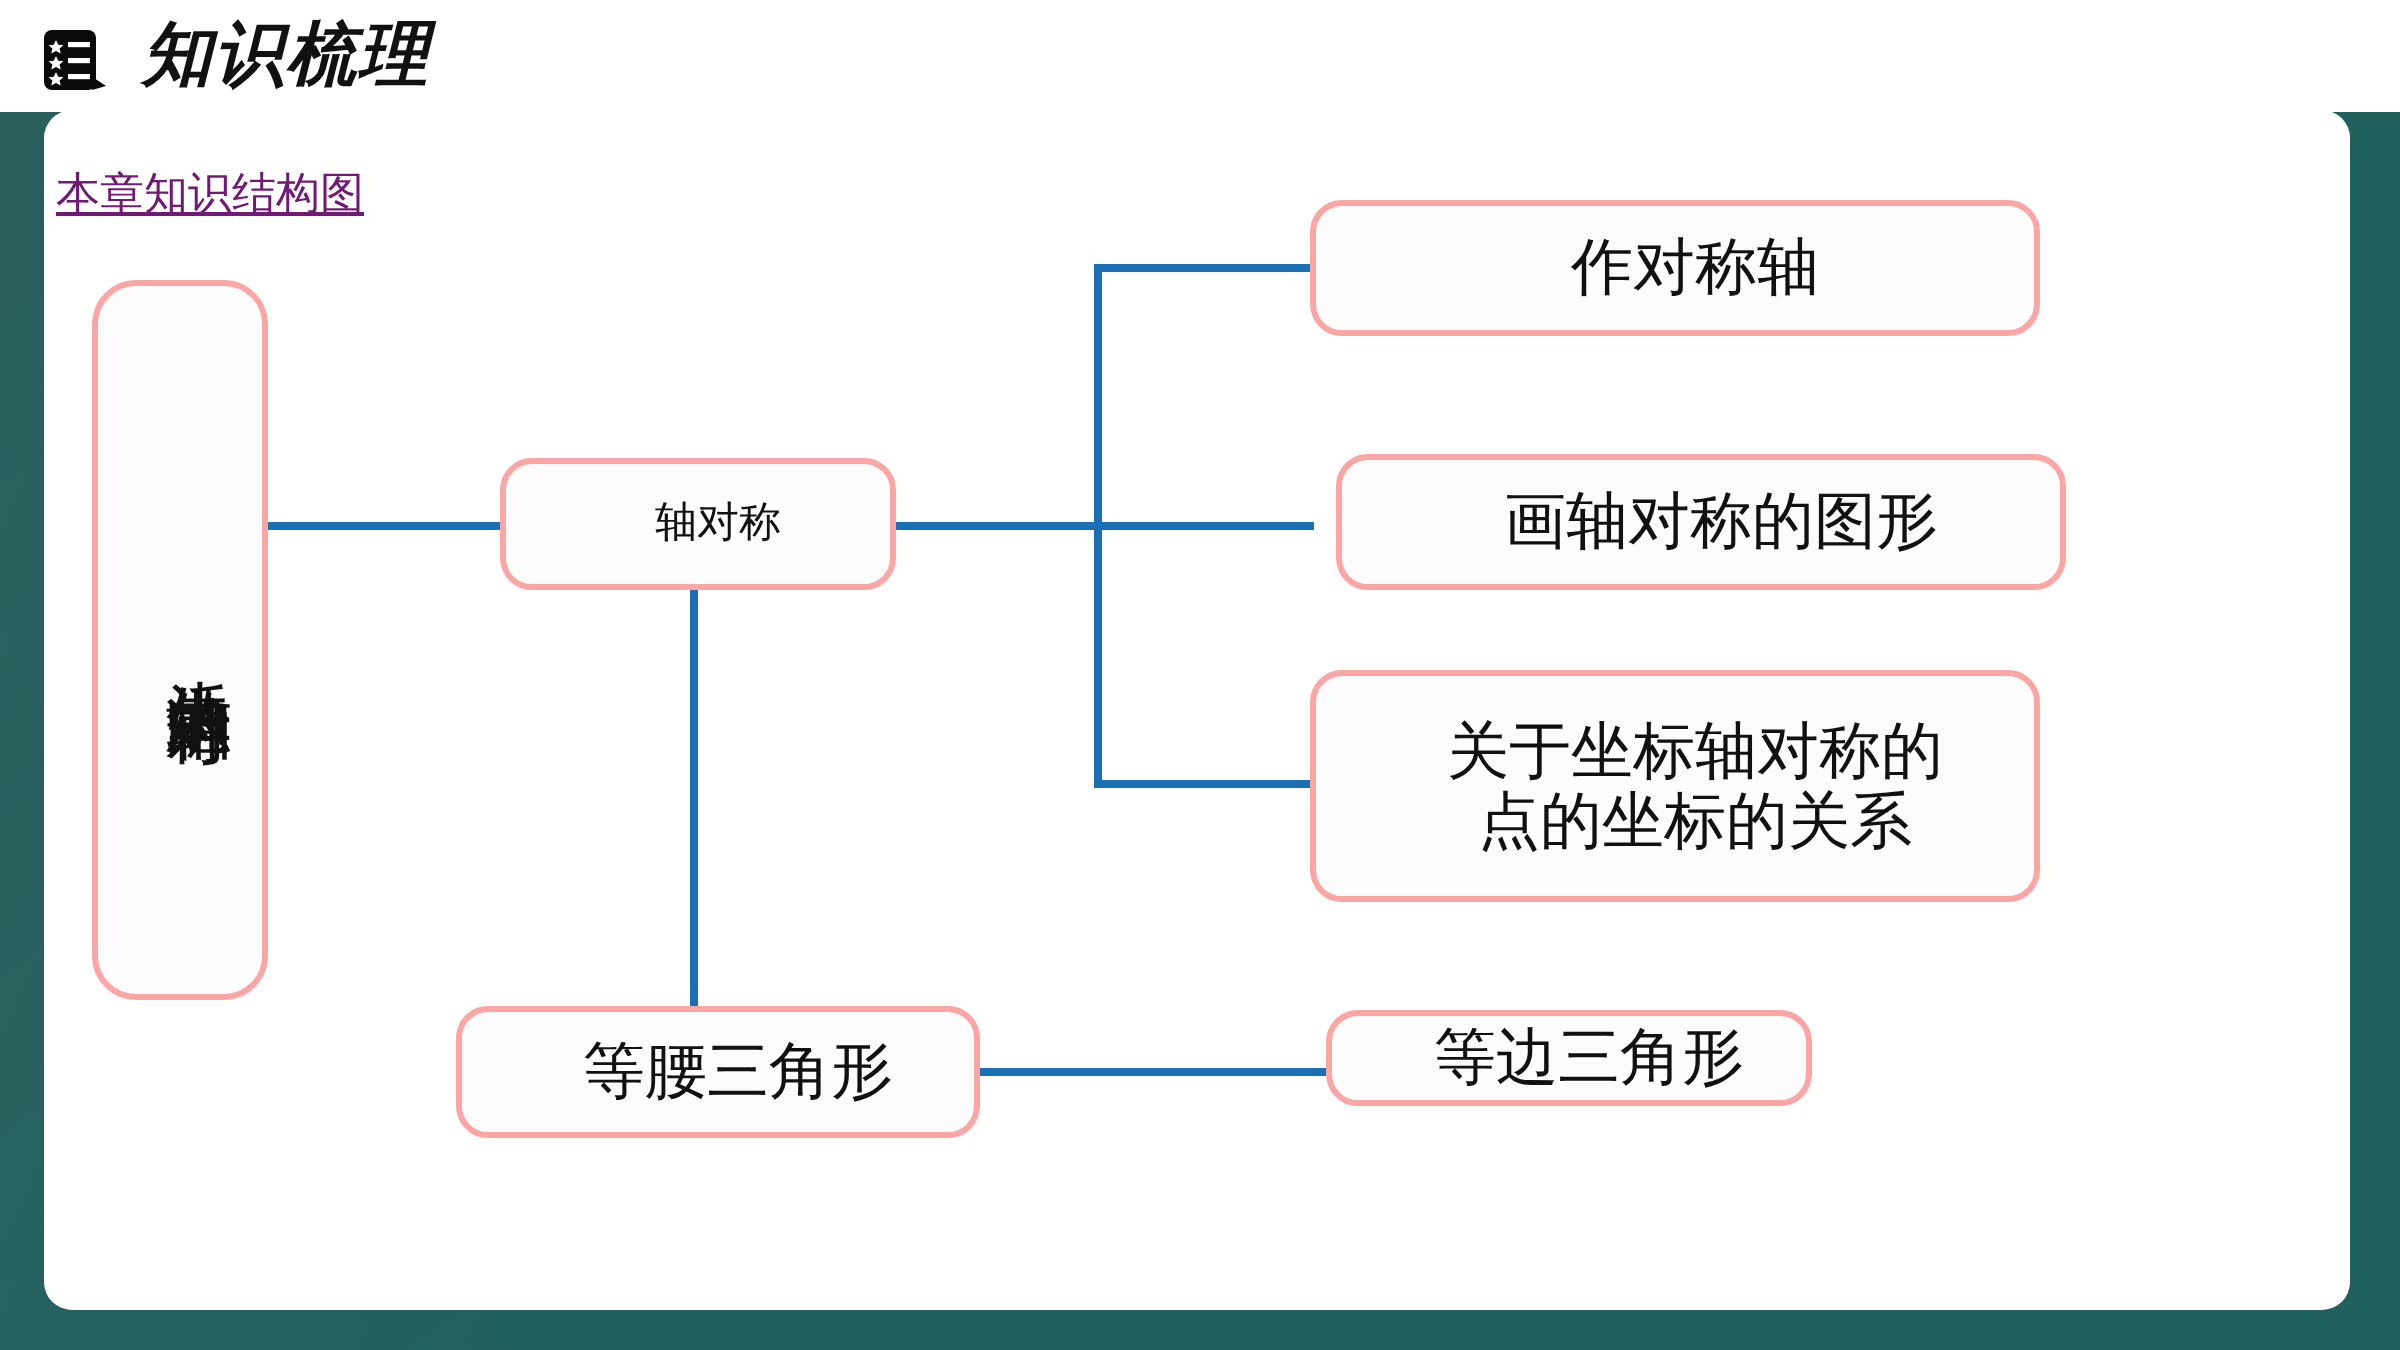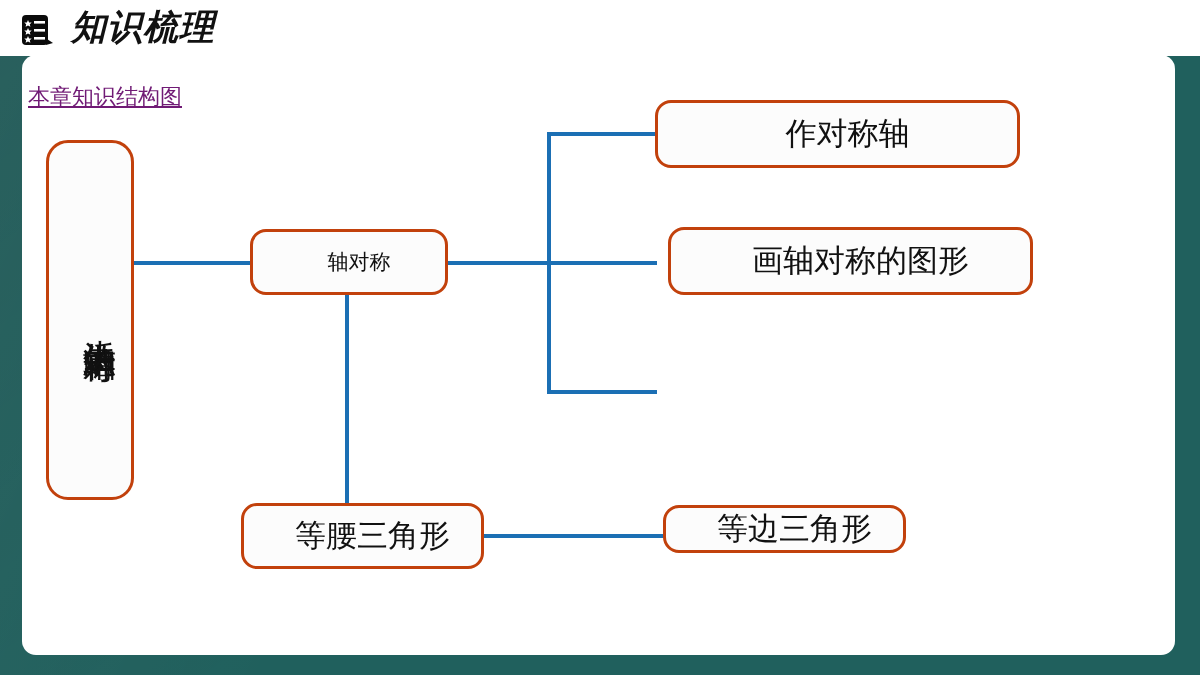--- a/index.html
+++ b/index.html
@@ -102,21 +102,21 @@
     position: absolute;
     left: 0;
     top: 0;
     width: 1200px;
     height: 675px;
     pointer-events: none;
   }
   .node {
     position: absolute;
     box-sizing: border-box;
-    border: 3px solid #c2410c;
+    border: 3px solid #fca5a5;
     border-radius: 16px;
     background: #fcfcfc;
     display: flex;
     align-items: center;
     justify-content: center;
     text-align: center;
     color: #111111;
     line-height: 1.14;
     padding-left: 20px;
   }
@@ -132,21 +132,21 @@
   }
   .conn.h { height: 4px; }
   .conn.v { width: 4px; }
 
   
   #node-root      { left: 46px;  top: 140px; width: 88px;  height: 360px; font-size: 33px; border-radius: 22px; }
   #node-axial     { left: 250px; top: 229px; width: 198px; height: 66px;  font-size: 21px; }
   #node-draw-axis { left: 655px; top: 100px; width: 365px; height: 68px;  font-size: 31px; }
   #node-draw-fig  { left: 655px; top: 227px; width: 365px; height: 68px;  font-size: 31px; margin-left: 13px; }
   #node-coord     { left: 655px; top: 335px; width: 365px; height: 116px; font-size: 31px; flex-direction: column; }
-  #node-isosceles { left: 228px; top: 503px; width: 243px; height: 66px;  font-size: 31px; margin-left: 13px; }
+  #node-isosceles { left: 228px; top: 503px; width: 262px; height: 66px;  font-size: 31px; }
   #node-equilat   { left: 663px; top: 505px; width: 243px; height: 48px;  font-size: 31px; }
 </style>
 </head>
 <body>
 
 <div id="slide">
 
   <div class="frame">
     <div class="frame-deco-a"></div>
     <div class="frame-deco-b"></div>
@@ -191,18 +191,22 @@
   </div>
 
   <div class="node vertical" id="node-root">生活中的轴对称</div>
 
   <div class="node" id="node-axial">轴对称</div>
 
   <div class="node" id="node-draw-axis">作对称轴</div>
 
   <div class="node" id="node-draw-fig">画轴对称的图形</div>
 
+  <div class="node" id="node-coord">
+    <span>关于坐标轴对称的</span>
+    <span>点的坐标的关系</span>
+  </div>
 
   <div class="node" id="node-isosceles">等腰三角形</div>
 
   <div class="node" id="node-equilat">等边三角形</div>
 
 </div>
 
 </body></html>

